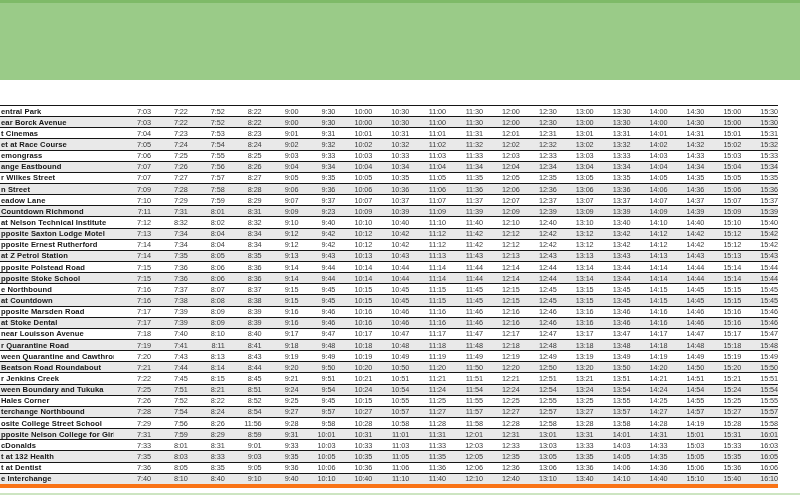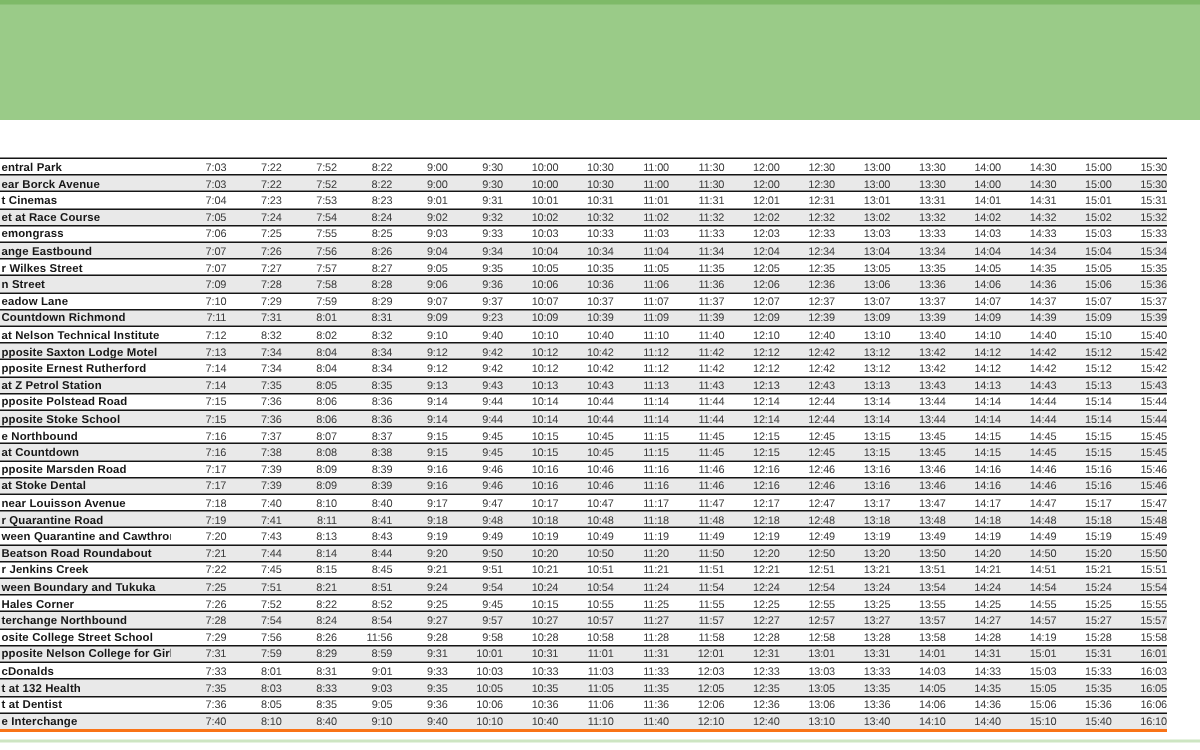--- a/index.html
+++ b/index.html
@@ -9,28 +9,28 @@
   }
   
   #hero{
     position:absolute;left:0;top:0;width:800px;height:80px;
     background:#9acb88;border-top:3px solid #7eba68;box-sizing:border-box;
   }
   
   #timetable{
     position:absolute;left:0;top:105px;width:778px;height:383px;
     display:flex;flex-direction:column;
-    border-bottom:2px solid #f97316;box-sizing:border-box;
+    border-bottom:4px solid #f97316;box-sizing:border-box;
   }
   .row{
     flex:1 1 auto;display:flex;align-items:center;
     border-top:1px solid #151515;background:#ffffff;
     box-sizing:border-box;overflow:hidden;
   }
-  .row.alt{background:#e9e9e9;justify-content:flex-end;}
+  .row.alt{background:#e9e9e9;}
   .stop{
     flex:0 0 auto;width:113px;padding-left:1px;
     font-size:7.6px;font-weight:700;color:#161616;
     white-space:nowrap;overflow:hidden;letter-spacing:0.1px;
   }
   .cell{
     flex:0 0 auto;width:36.9px;text-align:right;
     font-size:7.3px;font-weight:400;color:#3a3a3a;
     white-space:nowrap;letter-spacing:-0.1px;
   }

